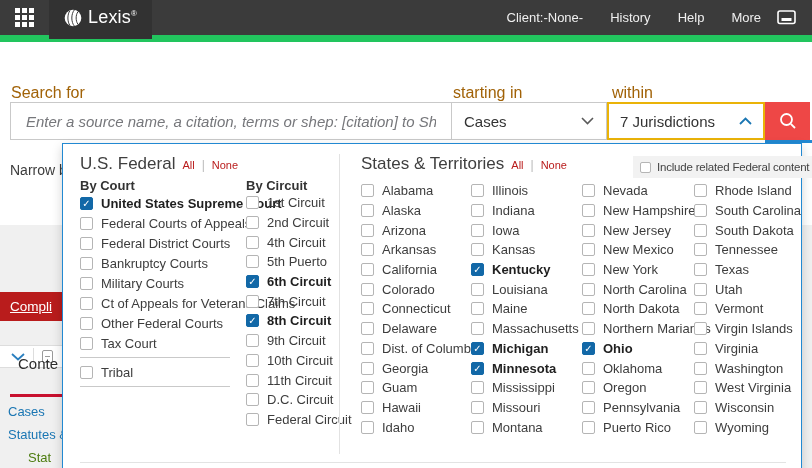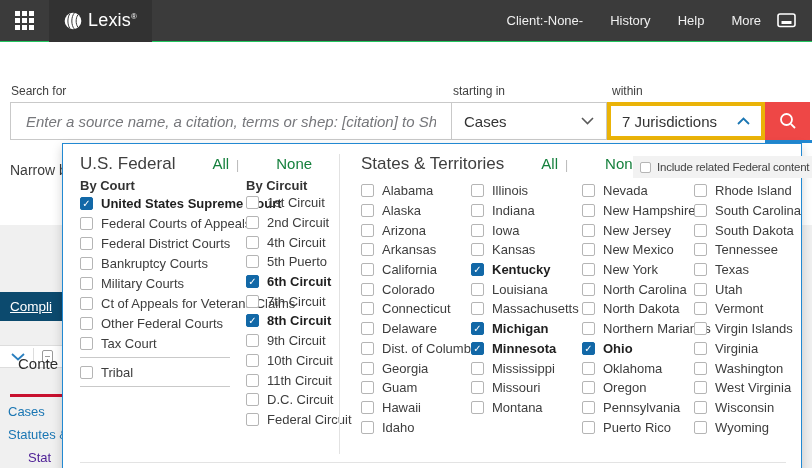--- a/index.html
+++ b/index.html
@@ -2,79 +2,79 @@
 <html><head>
 <meta charset="utf-8">
 <style>
   * { box-sizing: border-box; margin: 0; padding: 0; }
   html,body { width:812px; height:468px; overflow:hidden; }
   body { font-family:"Liberation Sans", sans-serif; background:#fff; }
   .root { position:relative; width:812px; height:468px; overflow:hidden; background:#fff; }
 
   
   .header { position:absolute; left:0; top:0; width:812px; height:42px; background:#3b3b3b;
-            border-bottom:1px solid #22c55e; display:flex; align-items:center; }
+            border-bottom:7px solid #22c55e; display:flex; align-items:center; }
   .grid-icon { width:21px; height:19px; margin-left:15px; display:grid;
                grid-template-columns:repeat(3,5px); grid-template-rows:repeat(3,5px); gap:2px; cursor:pointer; }
   .grid-icon i { background:#fff; display:block; }
   .logo-block { height:42px; margin-left:13px; padding:0 15px; background:#323232;
                 display:flex; align-items:center; gap:6px; }
   .logo-text { color:#fff; font-size:18px; letter-spacing:.2px; }
   .logo-text sup { font-size:8px; vertical-align:super; }
   .header-nav { margin-left:auto; display:flex; align-items:center; gap:27px; padding-right:16px; }
   .nav-item { color:#f0f0f0; font-size:13px; cursor:pointer; white-space:nowrap; }
   .monitor-icon { display:flex; align-items:center; }
 
   
-  .field-label { position:absolute; font-size:12px; color:#404040; top:84px; }
+  .field-label { position:absolute; font-size:16px; color:#a16207; top:84px; }
   .lbl-search { left:11px; } .lbl-starting { left:453px; } .lbl-within { left:612px; }
   .search-row { position:absolute; left:10px; top:102px; height:38px; display:flex; }
   .terms-box { width:442px; height:38px; border:1px solid #c9c9c9; background:#fff; }
   .terms-box input { width:100%; height:100%; border:none; outline:none; padding:0 15px;
                      font-family:"Liberation Sans", sans-serif; font-size:15px; font-style:italic; color:#555; }
   .terms-box input::placeholder { color:#76777b; font-style:italic; opacity:1; }
   .select-box { height:38px; display:flex; align-items:center; background:#fff; cursor:pointer; }
   .cases-box { width:155px; border:1px solid #c9c9c9; border-left:none; padding:0 12px; }
-  .juris-box { width:158px; border:4px solid #eab308; padding:0 11px; }
+  .juris-box { width:158px; border:2px solid #eab308; padding:0 11px; }
   .select-value { font-size:15px; color:#333; flex:1; white-space:nowrap; }
   .search-btn { width:45px; height:38px; background:#ee4746; border:none; cursor:pointer;
                 display:flex; align-items:center; justify-content:center; }
   .btn-underline { position:absolute; left:765px; top:140px; width:47px; height:3px; background:#2289d2; }
 
   
   .gray-left  { position:absolute; left:0; top:225px; width:62px; height:243px; background:#f0f0f0; }
   .gray-right { position:absolute; left:802px; top:225px; width:10px; height:243px; background:#f0f0f0; }
   .narrow-by { position:absolute; left:10px; top:162px; width:52px; font-size:14px; color:#3c3c3c;
                white-space:nowrap; overflow:hidden; }
-  .compli-btn { position:absolute; left:0; top:292px; width:62px; height:29px; background:#0c4a6e;
+  .compli-btn { position:absolute; left:0; top:292px; width:62px; height:29px; background:#b91c1c;
                 color:#fff; font-size:13.5px; display:flex; align-items:center; padding-left:10px;
                 text-decoration:underline; white-space:nowrap; overflow:hidden; cursor:pointer; border:none; }
   .mini-toolbar { position:absolute; left:0; top:345px; width:62px; height:23px; background:#fff;
                   border-top:1px solid #ddd; border-bottom:1px solid #ddd; display:flex; align-items:center; }
   .tb-chevron { margin-left:11px; display:flex; cursor:pointer; }
   .tb-divider { width:1px; height:17px; background:#ddd; margin:0 8px; }
   .doc-icon { width:11px; height:13px; border:1px solid #9a9a9a; border-radius:2px; position:relative; cursor:pointer; }
   .doc-icon::after { content:''; position:absolute; left:2px; right:2px; top:5px; height:1px; background:#9a9a9a; }
   .content-tab { position:absolute; left:18px; top:355px; width:44px; font-size:15px; color:#2d2d2d;
                  white-space:nowrap; overflow:hidden; cursor:pointer; }
   .red-underline { position:absolute; left:10px; top:394px; width:52px; height:3px; background:#c8102e; }
   .bg-link { position:absolute; font-size:13px; color:#1a76b3; white-space:nowrap; overflow:hidden;
              width:56px; cursor:pointer; }
   .lnk-cases { left:8px; top:404px; }
   .lnk-statutes { left:8px; top:427px; }
-  .lnk-stat { left:28px; top:450px; color:#4c1d95; width:36px; }
+  .lnk-stat { left:28px; top:450px; color:#4d7c0f; width:36px; }
 
   
   .panel { position:absolute; left:62px; top:143px; width:740px; height:330px; background:#fff;
            border:1px solid #2289d2; box-shadow:0 4px 10px rgba(0,0,0,.18); }
   .sec-head { position:absolute; display:flex; align-items:baseline; gap:7px; }
   .fed-head { left:17px; top:10px; }
   .states-head { left:298px; top:10px; }
   .sec-title { font-size:17px; color:#3f3f3f; white-space:nowrap; }
-  .link { font-size:15px; color:#15803d; cursor:pointer;margin-left:30px; }
+  .link { font-size:11px; color:#b91c1c; cursor:pointer; }
   .pipe { font-size:12px; color:#b9b9b9; }
   .col-hdr { font-size:13px; font-weight:bold; color:#333; margin-bottom:0; white-space:nowrap; }
   .by-court { position:absolute; left:17px; top:34px; width:160px; }
   .by-circuit { position:absolute; left:183px; top:34px; width:92px; }
   .divider-v { position:absolute; left:276px; top:10px; height:300px; width:1px; background:#e2e2e2; }
   .chk-row { display:flex; align-items:center; cursor:pointer; }
   .court-list .chk-row { height:20px; }
   .circuit-list .chk-row, .states-col .chk-row { height:19.7px; }
   .chk { width:13px; height:13px; flex:none; border:1px solid #b5b5b5; border-radius:2px; background:#fff;
          margin-right:8px; font-size:10px; line-height:12px; text-align:center; color:#fff; }
@@ -383,20 +383,24 @@
         <div class="chk-row checked">
           <span class="chk on">✓</span>
           <span class="chk-label">Kentucky</span>
         </div>
         <div class="chk-row">
           <span class="chk"></span>
           <span class="chk-label">Louisiana</span>
         </div>
         <div class="chk-row">
           <span class="chk"></span>
+          <span class="chk-label">Maine</span>
+        </div>
+        <div class="chk-row">
+          <span class="chk"></span>
           <span class="chk-label">Massachusetts</span>
         </div>
         <div class="chk-row checked">
           <span class="chk on">✓</span>
           <span class="chk-label">Michigan</span>
         </div>
         <div class="chk-row checked">
           <span class="chk on">✓</span>
           <span class="chk-label">Minnesota</span>
         </div>

